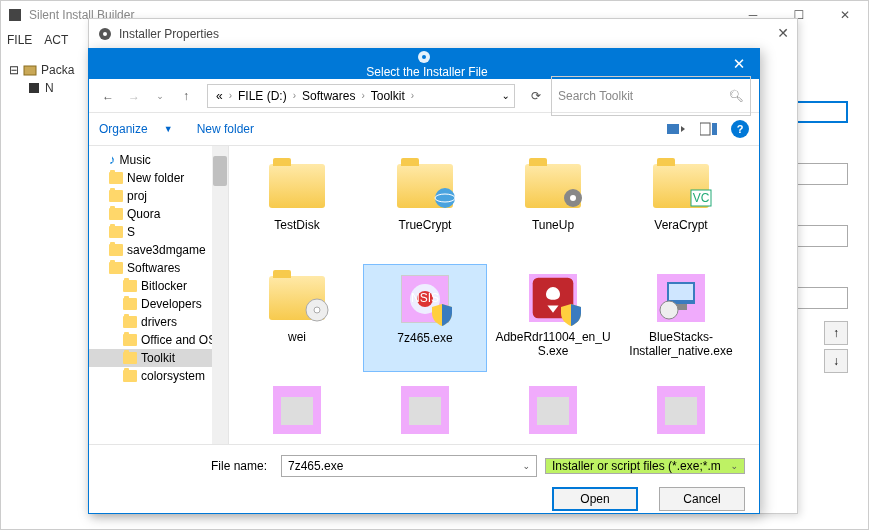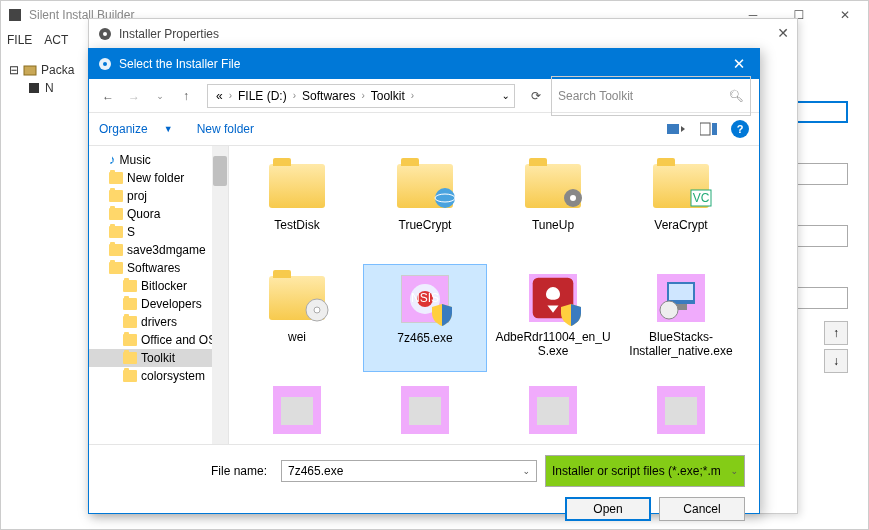--- a/index.html
+++ b/index.html
@@ -21,21 +21,21 @@
 
 
 .props-dialog { position: absolute; left: 88px; top: 18px; width: 710px; height: 496px; background: #fff; border: 1px solid #ccc; box-shadow: 2px 2px 8px rgba(0,0,0,.15); }
 .props-titlebar { height: 30px; display: flex; align-items: center; padding: 0 8px; position: relative; }
 .props-title { color: #444; margin-left: 6px; }
 .props-close { position: absolute; right: 8px; top: 6px; color: #555; font-size: 14px; }
 .gear-icon { width: 16px; height: 16px; }
 
 
 .file-dialog { position: absolute; left: 88px; top: 48px; width: 672px; height: 466px; background: #fff; border: 1px solid #0078d7; box-shadow: 3px 3px 12px rgba(0,0,0,.25); }
-.fd-titlebar { height: 30px; background: #0078d7; color: #fff; display: flex; align-items: center; padding: 0 8px; position: relative; }
+.fd-titlebar { height: 30px; background: #0078d7; color: #fff; display: flex; align-items: center; padding: 0 8px; position: relative; flex-direction: column; }
 .fd-title { margin-left: 6px; }
 .fd-close { position: absolute; right: 6px; top: 4px; width: 28px; height: 22px; display: flex; align-items: center; justify-content: center; font-size: 15px; }
 
 .fd-nav { height: 34px; display: flex; align-items: center; padding: 0 8px; gap: 4px; border-bottom: 1px solid #e5e5e5; }
 .nav-arrow { width: 22px; height: 22px; display: flex; align-items: center; justify-content: center; color: #555; }
 .breadcrumb-box { flex: 1; height: 24px; border: 1px solid #ccc; display: flex; align-items: center; padding: 0 4px; gap: 2px; margin: 0 6px; }
 .bc-seg { display: flex; align-items: center; gap: 4px; padding: 0 4px; }
 .bc-chev { color: #888; font-size: 10px; }
 .bc-dd { margin-left: auto; display: flex; align-items: center; gap: 2px; }
 .refresh-btn { width: 22px; height: 22px; display: flex; align-items: center; justify-content: center; color: #555; }
@@ -69,22 +69,22 @@
 .folder-big { width: 56px; height: 44px; background: linear-gradient(#ffe9a8,#f7ca4d); border-radius: 3px; position: relative; }
 .folder-big::before { content: ''; position: absolute; top: -6px; left: 4px; width: 18px; height: 8px; background: #f7ca4d; border-radius: 2px 2px 0 0; }
 .folder-insert { position: absolute; right: -6px; bottom: -4px; width: 28px; height: 28px; }
 .exe-box { width: 48px; height: 48px; background: #f0abfc; border: 1px solid #ccc; position: relative; display:flex; align-items:center; justify-content:center; }
 .shield { position: absolute; right: -4px; bottom: -4px; width: 20px; height: 22px; }
 
 .fd-bottom { padding: 10px 14px 14px; }
 .fn-row { display: flex; align-items: center; gap: 8px; margin-bottom: 10px; }
 .fn-label { width: 170px; text-align: right; padding-right: 6px; }
 .fn-input { flex: 1; height: 22px; border: 1px solid #aaa; padding: 0 6px; display: flex; align-items: center; justify-content: space-between; }
-.filter-dd { width: 200px; height: 32px; border: 1px solid #aaa; background: #84cc16; padding: 0 6px; display: flex; align-items: center; justify-content: space-between; white-space: nowrap; overflow: hidden; }
-.btn-row { display: flex; justify-content: flex-end; gap: 8px; }
+.filter-dd { width: 200px; height: 16px; border: 1px solid #aaa; background: #bef264; padding: 0 6px; display: flex; align-items: center; justify-content: space-between; white-space: nowrap; overflow: hidden; }
+.btn-row { display: flex; justify-content: flex-end; gap: 21px; }
 .dlg-btn { width: 86px; height: 24px; border: 1px solid #aaa; background: #f3f3f3; display: flex; align-items: center; justify-content: center; }
 .dlg-btn.primary { border: 1px solid #0078d7; box-shadow: inset 0 0 0 1px #0078d7; }
 
 svg { display: block; }
 </style>
 </head>
 <body>
 
 <div class="bg-window">
   <div class="bg-titlebar">

